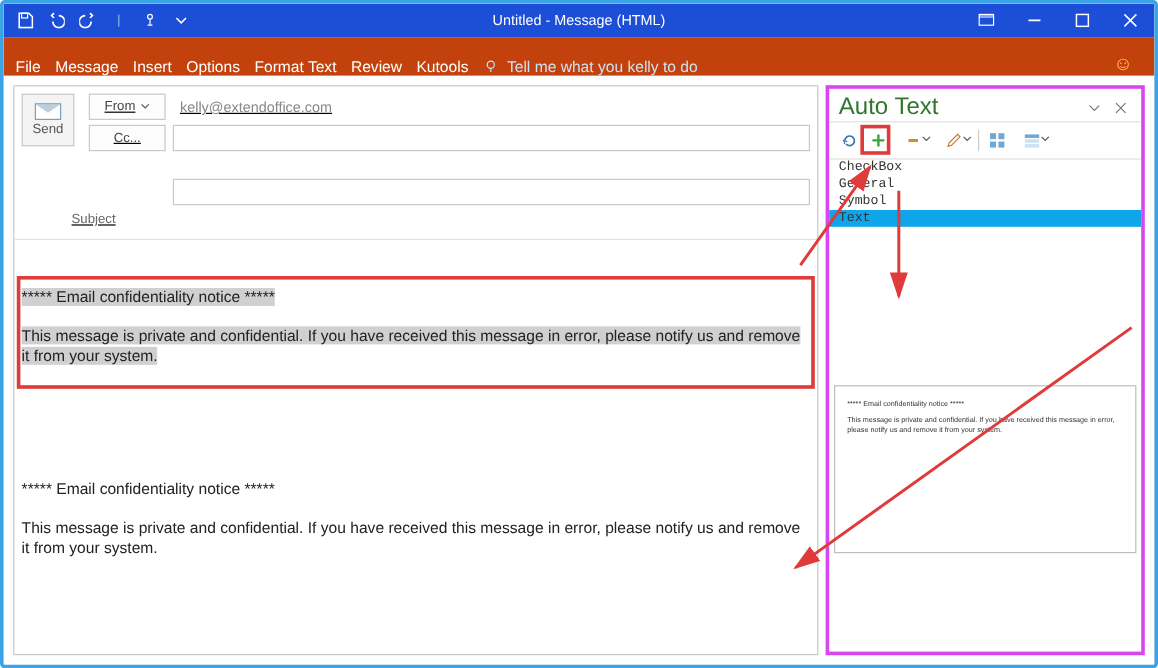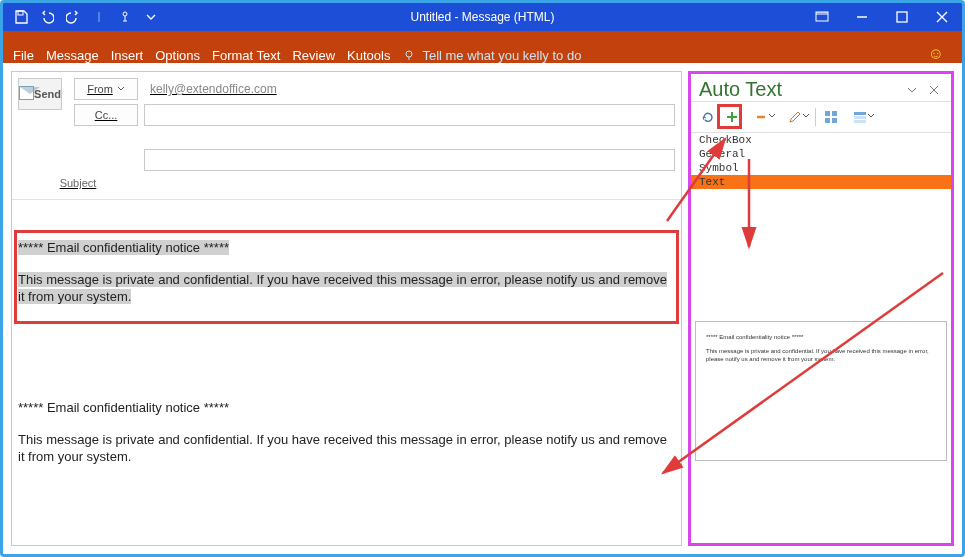--- a/index.html
+++ b/index.html
@@ -22,21 +22,21 @@
   .ribbon-tabs .smile { position: absolute; right: 18px; font-size: 16px; color: #ffd23f; }
 
   
   .main { position: absolute; top: 68px; bottom: 8px; left: 8px; right: 8px; display: flex; gap: 6px; }
   .compose { flex: 1; border: 1px solid #c9c9c9; background: #fff; display: flex; flex-direction: column; position: relative; }
   .auto-text-pane { width: 266px; border: 3px solid #d946ef; background: #fff; display: flex; flex-direction: column; }
 
   
   .header-area { padding: 6px 6px 0 6px; }
   .send-col { float: left; width: 50px; text-align: center; }
-  .send-btn { border: 1px solid #c9c9c9; background: #f3f3f3; width: 44px; height: 32px; display: flex; flex-direction: row; align-items: center; justify-content: center; font-size: 11px; color: #555; cursor: default; font-weight: bold; }
+  .send-btn { border: 1px solid #c9c9c9; background: #f3f3f3; width: 44px; height: 44px; display: flex; flex-direction: column; align-items: center; justify-content: center; font-size: 11px; color: #555; cursor: default; }
   .send-btn .env { width: 22px; height: 14px; border: 1px solid #7a9fb8; position: relative; margin-bottom: 2px; background: #fff; }
   .send-btn .env::before { content: ""; position: absolute; left: 0; right: 0; top: 0; border-left: 10px solid transparent; border-right: 10px solid transparent; border-top: 7px solid #7a9fb8; opacity: .5; }
 
   .rows { margin-left: 56px; }
   .row { display: flex; align-items: center; gap: 6px; margin-bottom: 4px; text-decoration: underline; }
   .row .lbl-btn { width: 64px; height: 22px; border: 1px solid #c9c9c9; background: #fdfdfd; font-size: 11px; display: flex; align-items: center; justify-content: center; color: #444; cursor: default; position: relative; }
   .row .lbl-txt { width: 64px; font-size: 11px; color: #666; text-align: center; margin-top: 47px; }
   .row .input { flex: 1; height: 22px; border: 1px solid #c9c9c9; padding: 0 6px; font-size: 12px; color: #777; display: flex; align-items: center; }
   .from-val { flex: 1; font-size: 12px; color: #888; padding-left: 6px; }
   .row.subj { margin-left: -56px; }
@@ -58,21 +58,21 @@
   .pane-ctl { width: 18px; height: 18px; display: flex; align-items: center; justify-content: center; color: #777; margin-left: 4px; cursor: default; }
 
   .pane-toolbar { display: flex; align-items: center; gap: 2px; padding: 4px 6px; border-bottom: 1px solid #e0e0e0; position: relative; }
   .tb { width: 22px; height: 22px; display: flex; align-items: center; justify-content: center; cursor: default; position: relative; }
   .tb.dd { width: 32px; }
   .tb .dd-arr { position: absolute; right: 1px; top: 6px; }
   .plus-box { position: absolute; left: 26px; top: 2px; width: 25px; height: 25px; border: 3px solid #e03b3b; pointer-events: none; }
 
   .categories { font-size: 11px; color: #333; }
   .categories .cat { padding: 1px 8px; cursor: default; font-family: Liberation Mono, monospace; }
-  .categories .cat.sel-cat { background: #f97316; }
+  .categories .cat.sel-cat { background: #0ea5e9; }
 
   .entry-box { margin: 52px 2px 0 2px; border: 3px solid #e03b3b; height: 22px; display: flex; align-items: center; padding: 0 4px; font-size: 11px; color: #333; position: relative; }
   .entry-box .icon { margin-left: auto; width: 14px; height: 14px; background: #f7d37a; border: 1px solid #bfa04a; }
 
   .preview { margin: 132px 4px 4px 4px; border: 1px solid #bdbdbd; flex: 0 0 auto; height: 140px; background: #fff; padding: 12px 10px; font-size: 6px; color: #333; line-height: 1.3; overflow: hidden; }
   .preview .p1 { margin-bottom: 6px; }
 
   
   .arrow { position: absolute; pointer-events: none; }
 

